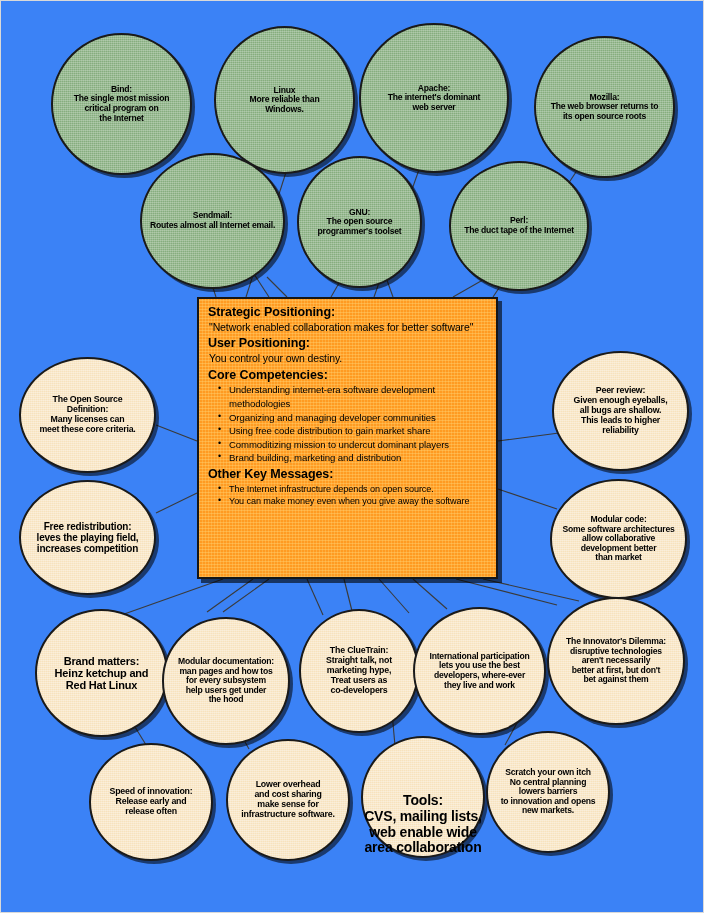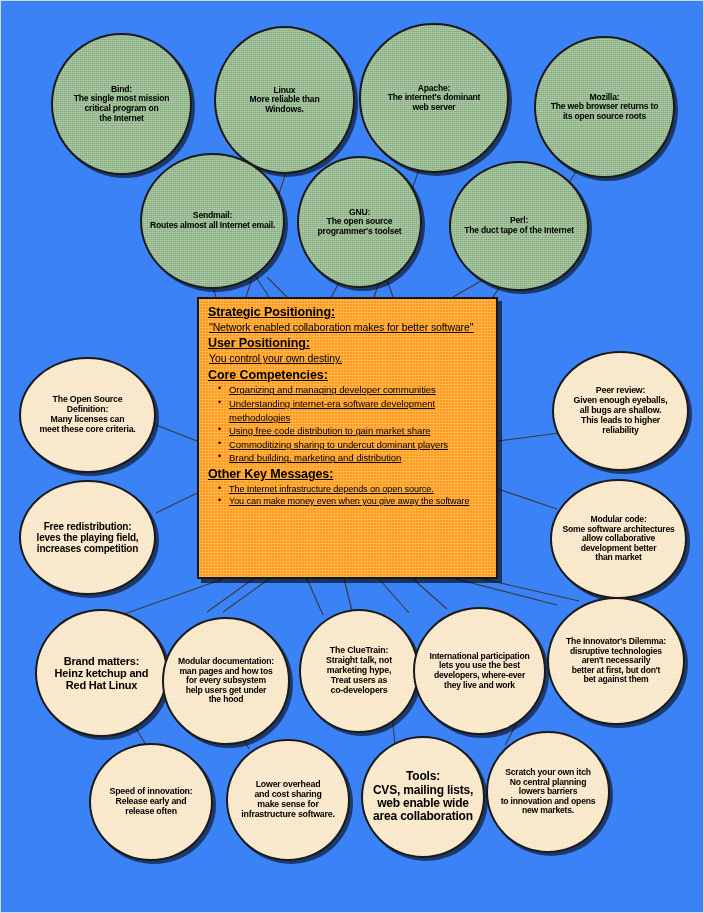--- a/index.html
+++ b/index.html
@@ -73,21 +73,20 @@
     background-image:
       repeating-linear-gradient(0deg, rgba(255,214,120,0.40) 0 1px, rgba(0,0,0,0) 1px 3px),
       repeating-linear-gradient(90deg, rgba(255,214,120,0.30) 0 1px, rgba(0,0,0,0) 1px 3px);
     border: 2px solid #161616;
     box-sizing: border-box;
     z-index: 4;
     box-shadow: 4px 4px 0 rgba(0,0,0,0.6);
     padding: 6px 8px 4px 9px;
     color: #000000;
     overflow: hidden;
-    text-decoration: underline;
   }
   .sec-head {
     font-weight: bold;
     font-size: 12.5px;
     line-height: 1.18;
     margin: 0 0 1px 0;
     letter-spacing: -0.1px;
   }
   .sec-line {
     font-size: 10.5px;
@@ -203,24 +202,24 @@
 
   <div id="core-panel">
     <div class="sec-head">Strategic Positioning:</div>
     <div class="sec-line">"Network enabled collaboration makes for better software"</div>
 
     <div class="sec-head">User Positioning:</div>
     <div class="sec-line">You control your own destiny.</div>
 
     <div class="sec-head">Core Competencies:</div>
     <ul class="bullets">
+      <li>Understanding internet-era software development methodologies</li>
       <li>Organizing and managing developer communities</li>
-      <li>Understanding internet-era software development methodologies</li>
       <li>Using free code distribution to gain market  share</li>
-      <li>Commoditizing sharing to undercut dominant players</li>
+      <li>Commoditizing mission to undercut dominant players</li>
       <li>Brand building, marketing and distribution</li>
     </ul>
 
     <div class="sec-head">Other Key Messages:</div>
     <ul class="bullets tight">
       <li>The Internet infrastructure depends on open source.</li>
       <li>You can make money even when you give away the software</li>
     </ul>
   </div>
 
@@ -296,21 +295,21 @@
 release often</span>
   </div>
 
   <div class="node cream" style="left:225px; top:738px; width:124px; height:122px; font-size:8.8px;">
     <span class="txt">Lower overhead
 and cost sharing
 make sense for
 infrastructure software.</span>
   </div>
 
-  <div class="node cream" style="left:360px; top:735px; width:124px; height:122px; font-size:12px;">
+  <div class="node cream" style="left:360px; top:735px; width:124px; height:122px; font-size:14px;align-items:flex-end;">
     <span class="txt">Tools:
 CVS, mailing lists,
 web enable wide
 area collaboration</span>
   </div>
 
   <div class="node cream" style="left:485px; top:730px; width:124px; height:122px; font-size:8.6px;">
     <span class="txt">Scratch your own itch
 No central planning
 lowers barriers

